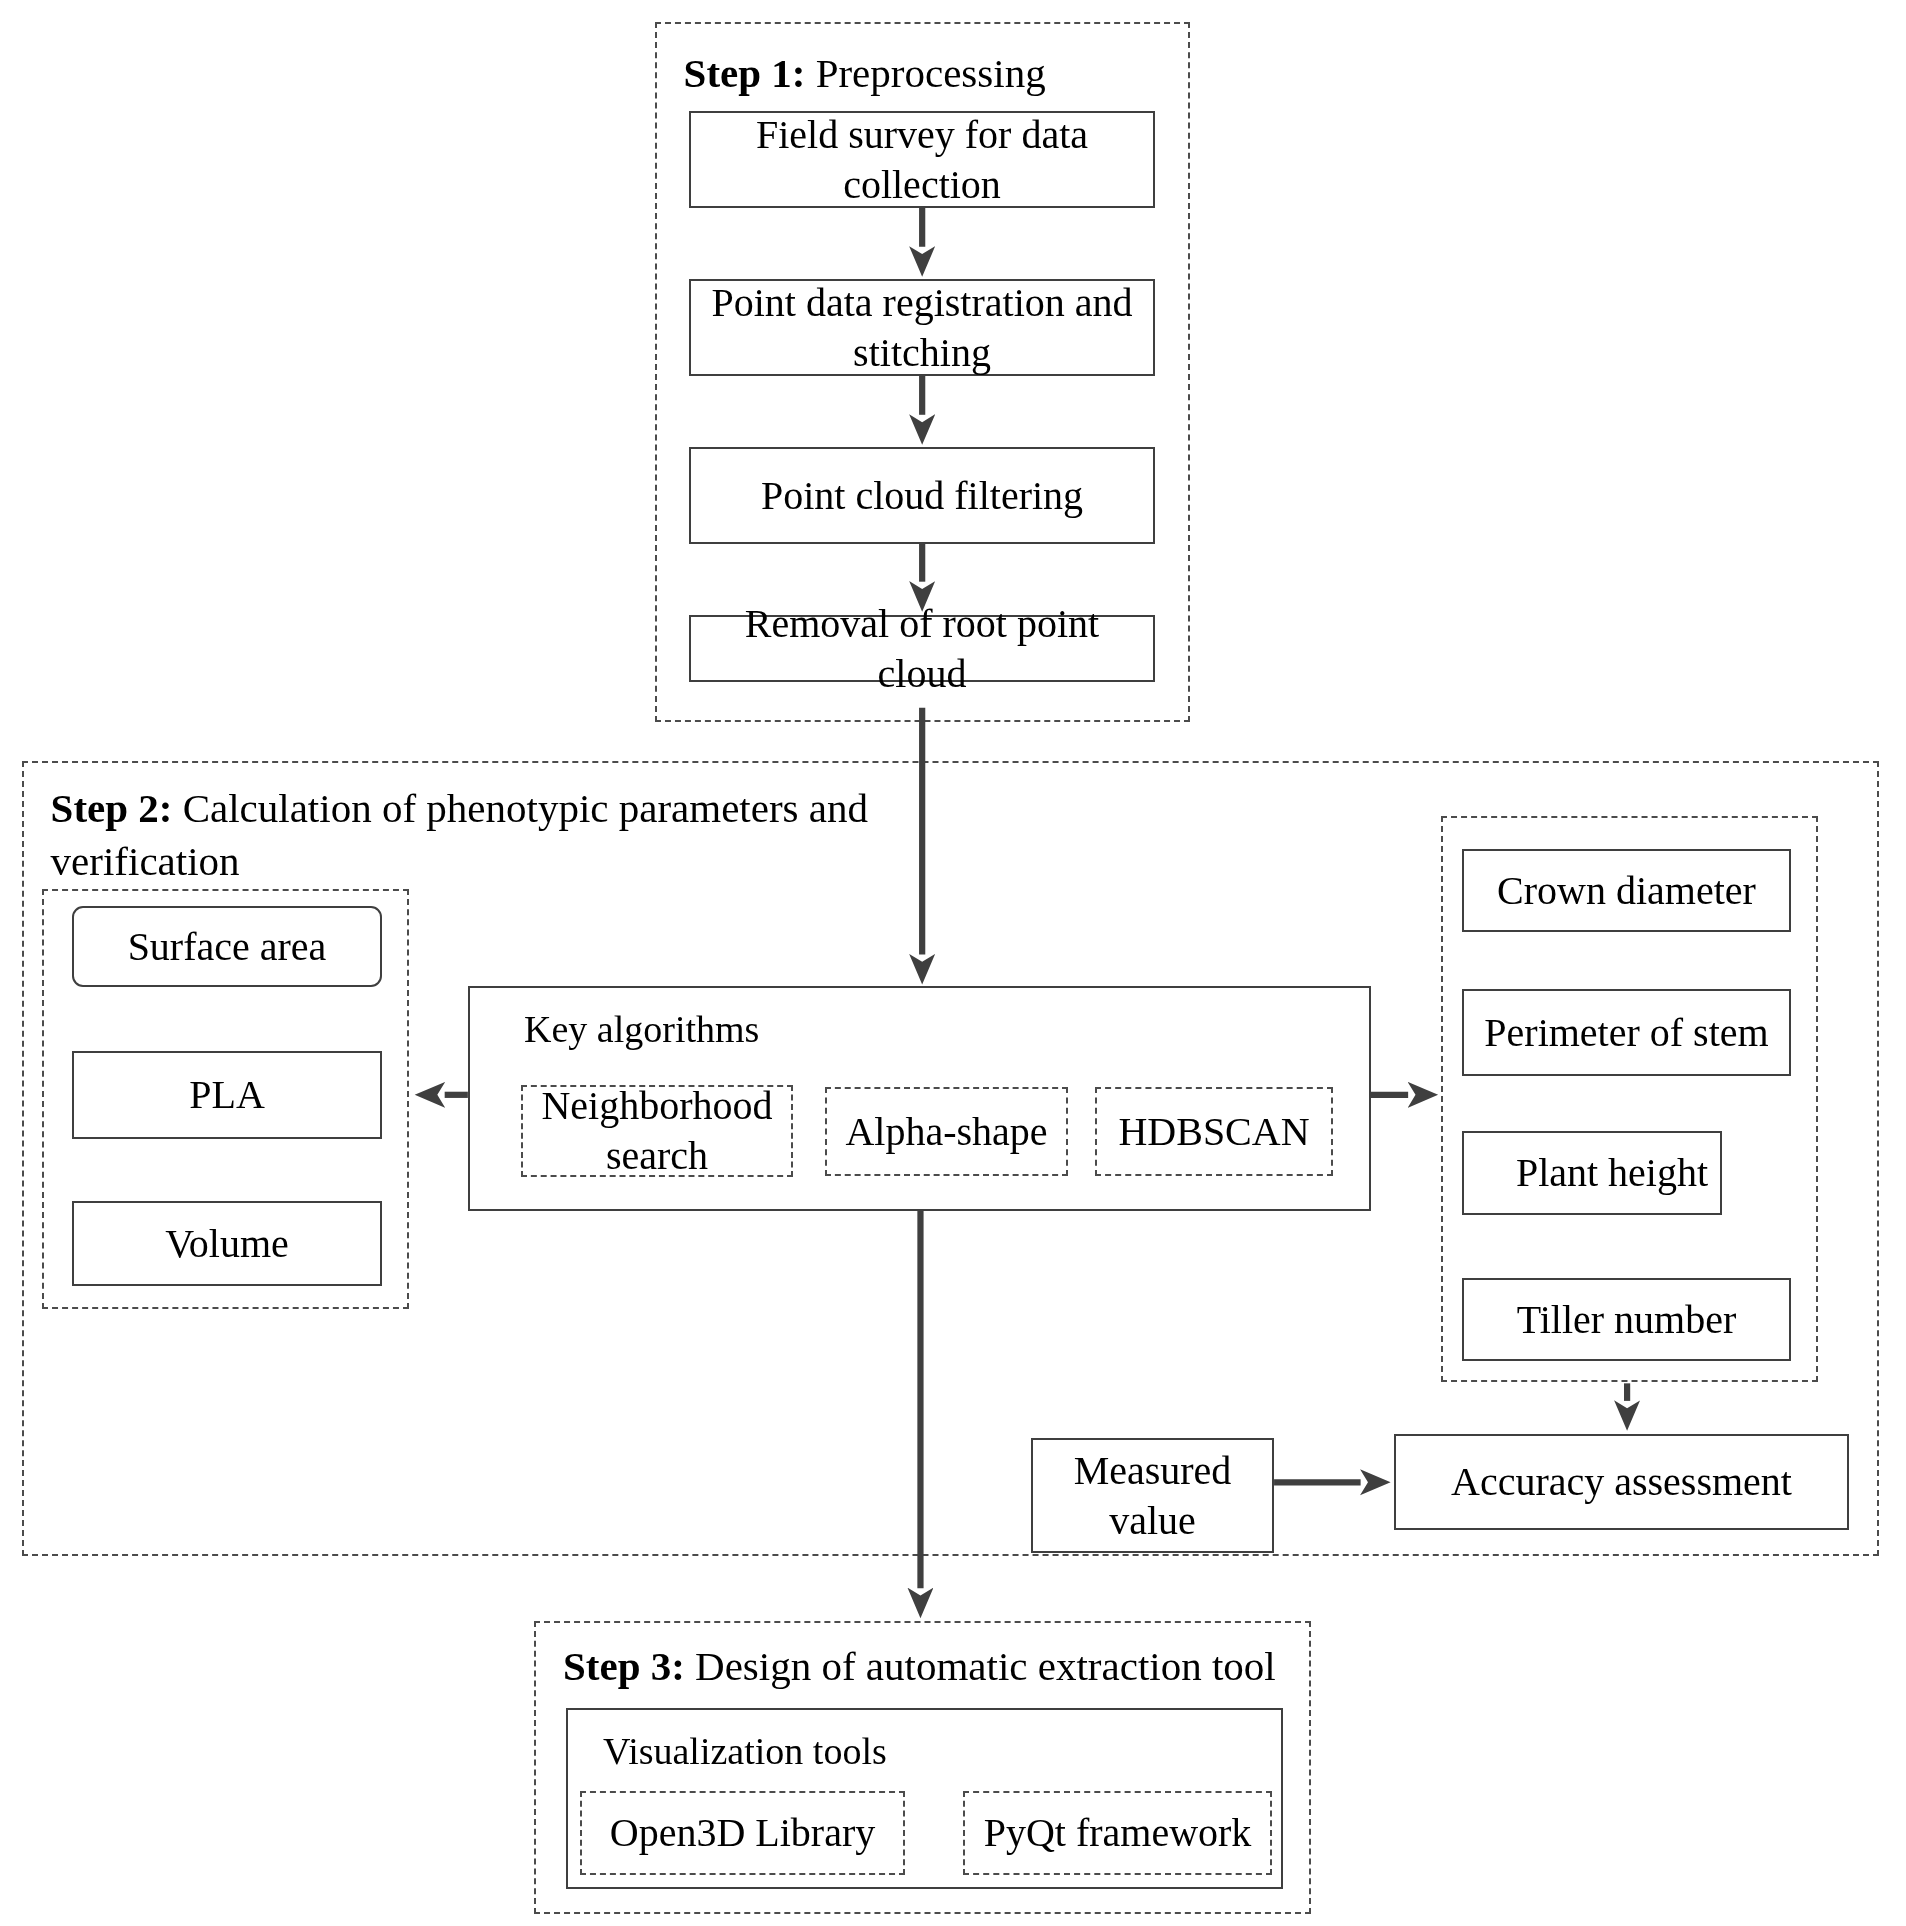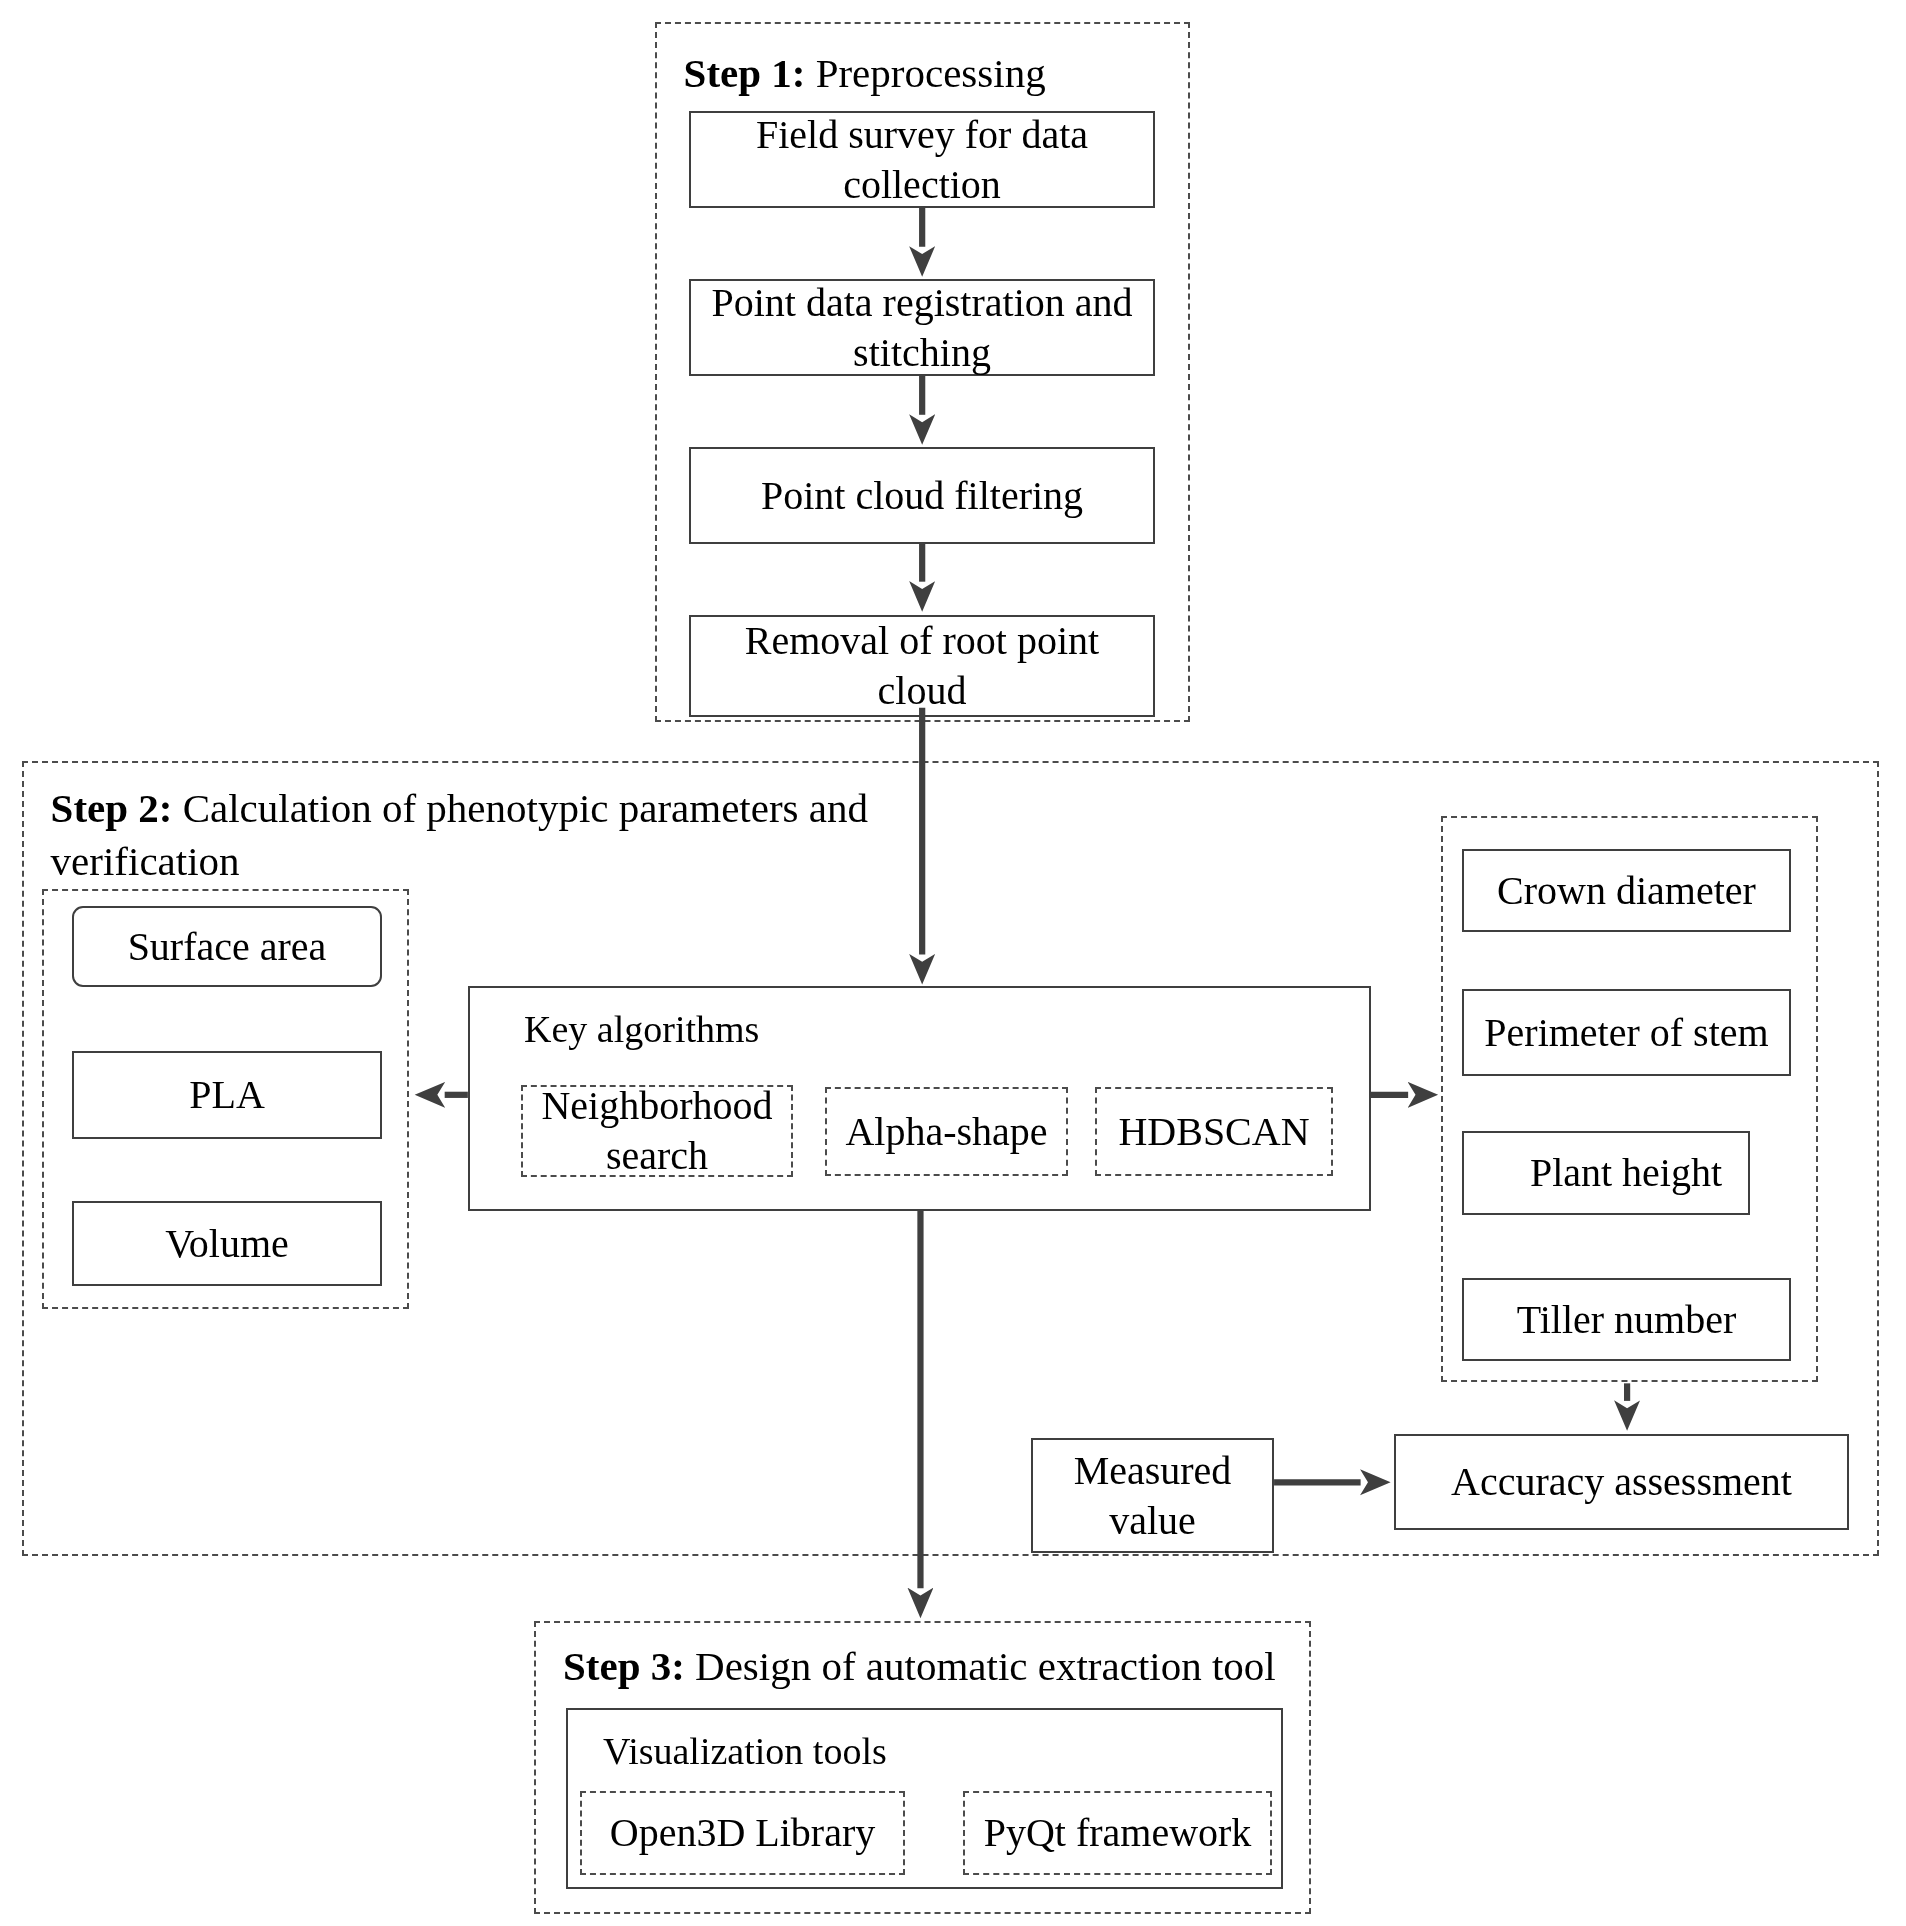--- a/index.html
+++ b/index.html
@@ -86,21 +86,21 @@
     </div>
     <div class="solid-box" style="left:32px;top:87px;width:466px;height:97px;">
         <span>Field survey for data collection</span>
       </div>
     <div class="solid-box" style="left:32px;top:255px;width:466px;height:97px;">
         <span>Point data registration and stitching</span>
       </div>
     <div class="solid-box" style="left:32px;top:423px;width:466px;height:97px;">
         <span>Point cloud filtering</span>
       </div>
-    <div class="solid-box" style="left:32px;top:591px;width:466px;height:102px;text-align:center;">
+    <div class="solid-box" style="left:32px;top:591px;width:466px;height:67px;text-align:center;">
         <span>Removal of root point cloud</span>
       </div>
   </div>
 
   <div class="step-dashed" style="left:22px;top:761px;width:1857px;height:795px;">
     <div class="step-title" style="left:26.6px;top:18.7px;width:962px;">
       <span class="b">Step 2:</span><span>Calculation of phenotypic parameters and verification</span>
     </div>
   </div>
 
@@ -129,21 +129,21 @@
       </div>
   </div>
 
   <div class="group-dashed" style="left:1441px;top:816px;width:377px;height:566px;">
     <div class="solid-box" style="left:19px;top:31px;width:329px;height:83px;">
         <span>Crown diameter</span>
       </div>
     <div class="solid-box" style="left:19px;top:171px;width:329px;height:87px;">
         <span>Perimeter of stem</span>
       </div>
-    <div class="solid-box" style="left:19px;top:313px;width:288px;height:84px;padding-left:48px;">
+    <div class="solid-box" style="left:19px;top:313px;width:260px;height:84px;padding-left:48px;">
         <span>Plant height</span>
       </div>
     <div class="solid-box" style="left:19px;top:460px;width:329px;height:83px;">
         <span>Tiller number</span>
       </div>
   </div>
 
   <div class="solid-box" style="left:1031px;top:1438px;width:243px;height:115px;">
       <span>Measured value</span>
     </div>

